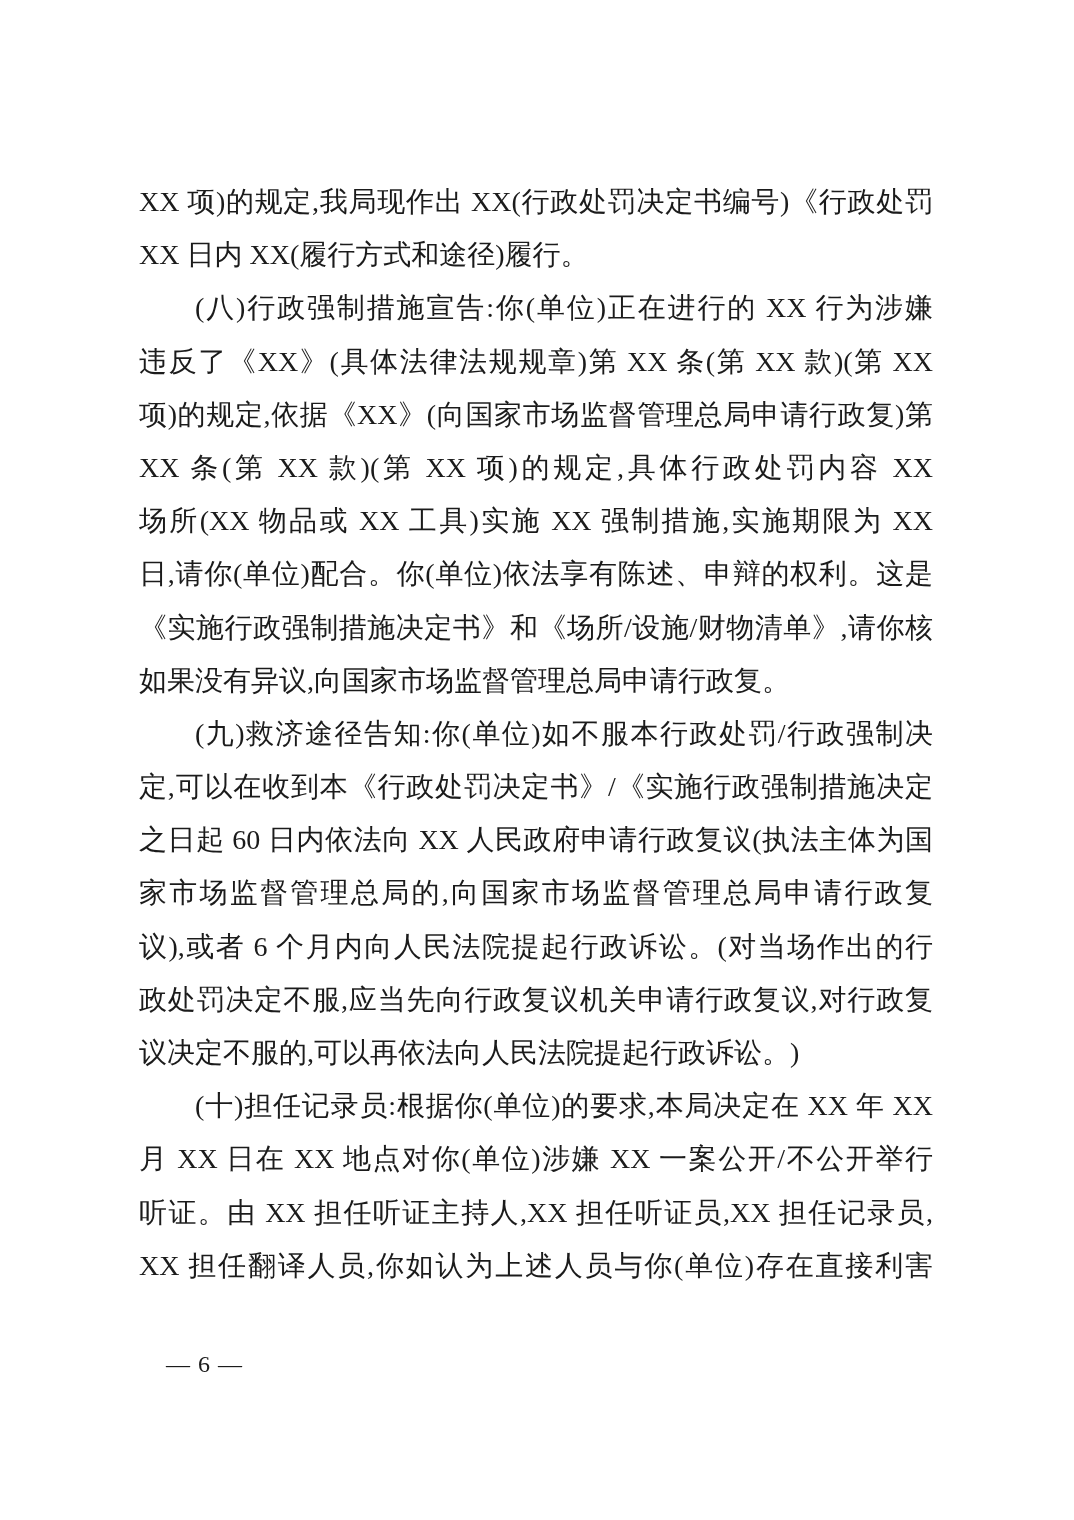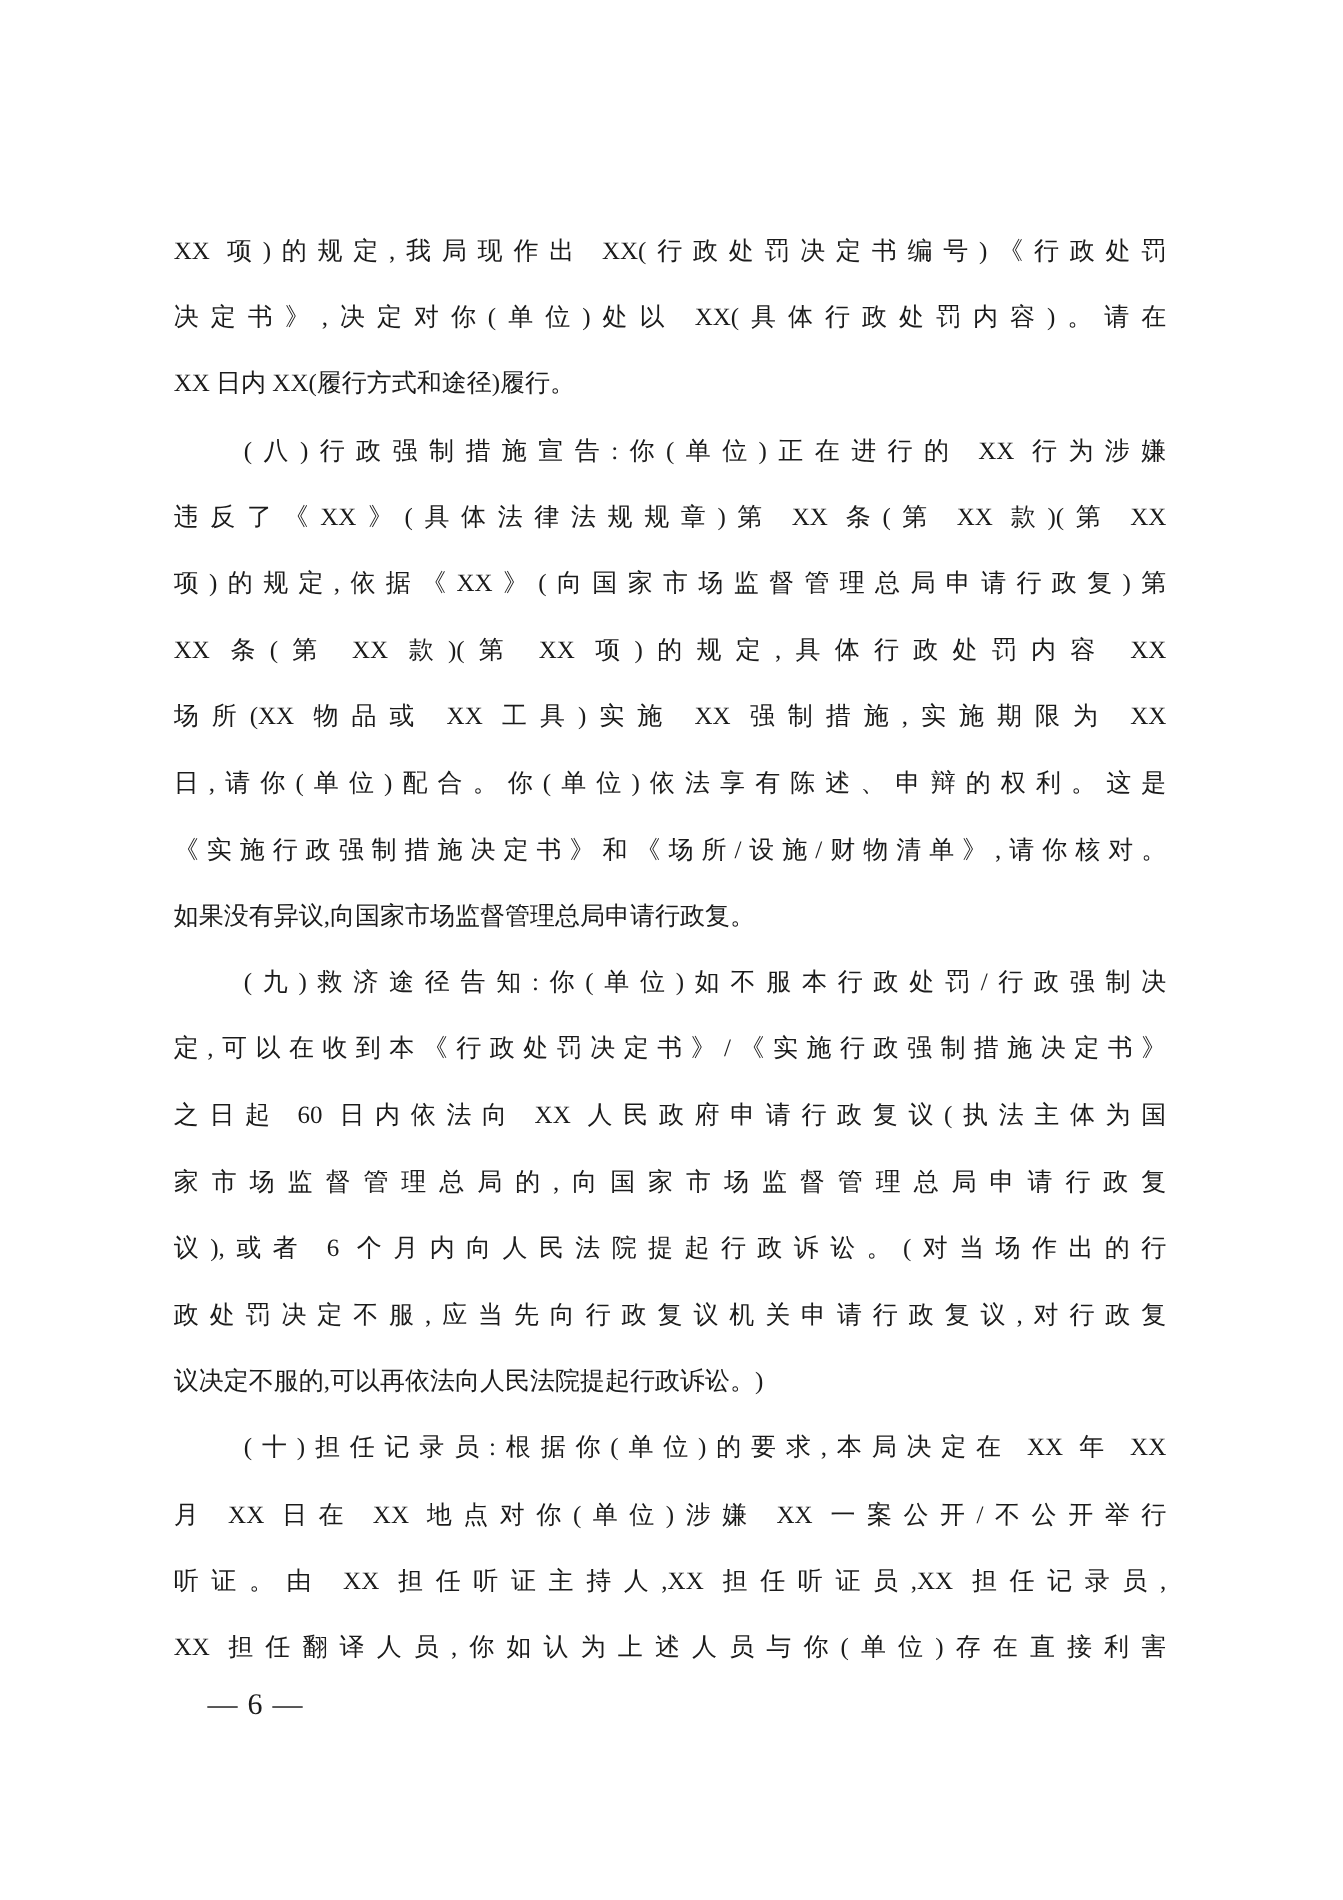--- a/index.html
+++ b/index.html
@@ -16,21 +16,21 @@
     font-family: "Liberation Serif", "DejaVu Serif", serif;
     color: #1b1b1b;
   }
   .text-block {
     position: absolute;
     left: 139px;
     top: 175px;
     width: 794px;
   }
   .line {
-    font-size: 20px;
+    font-size: 28px;
     line-height: 53.2px;
     height: 53.2px;
     text-align: justify;
     text-align-last: justify;
     white-space: normal;
     overflow: hidden;
   }
   .line.short {
     text-align-last: left;
   }
@@ -46,21 +46,20 @@
     color: #1b1b1b;
     letter-spacing: 1px;
   }
 </style>
 </head>
 <body>
 
 <div class="page">
   <div class="text-block" id="text-block">
       <div class="line">XX 项)的规定,我局现作出 XX(行政处罚决定书编号)《行政处罚</div>
-      <div class="line">决定书》,决定对你(单位)处以 XX(具体行政处罚内容)。请在</div>
       <div class="line short">XX 日内 XX(履行方式和途径)履行。</div>
       <div class="line indent">(八)行政强制措施宣告:你(单位)正在进行的 XX 行为涉嫌</div>
       <div class="line">违反了《XX》(具体法律法规规章)第 XX 条(第 XX 款)(第 XX</div>
       <div class="line">项)的规定,依据《XX》(向国家市场监督管理总局申请行政复)第</div>
       <div class="line">XX 条(第 XX 款)(第 XX 项)的规定,具体行政处罚内容 XX</div>
       <div class="line">场所(XX 物品或 XX 工具)实施 XX 强制措施,实施期限为 XX</div>
       <div class="line">日,请你(单位)配合。你(单位)依法享有陈述、申辩的权利。这是</div>
       <div class="line">《实施行政强制措施决定书》和《场所/设施/财物清单》,请你核对。</div>
       <div class="line short">如果没有异议,向国家市场监督管理总局申请行政复。</div>
       <div class="line indent">(九)救济途径告知:你(单位)如不服本行政处罚/行政强制决</div>

